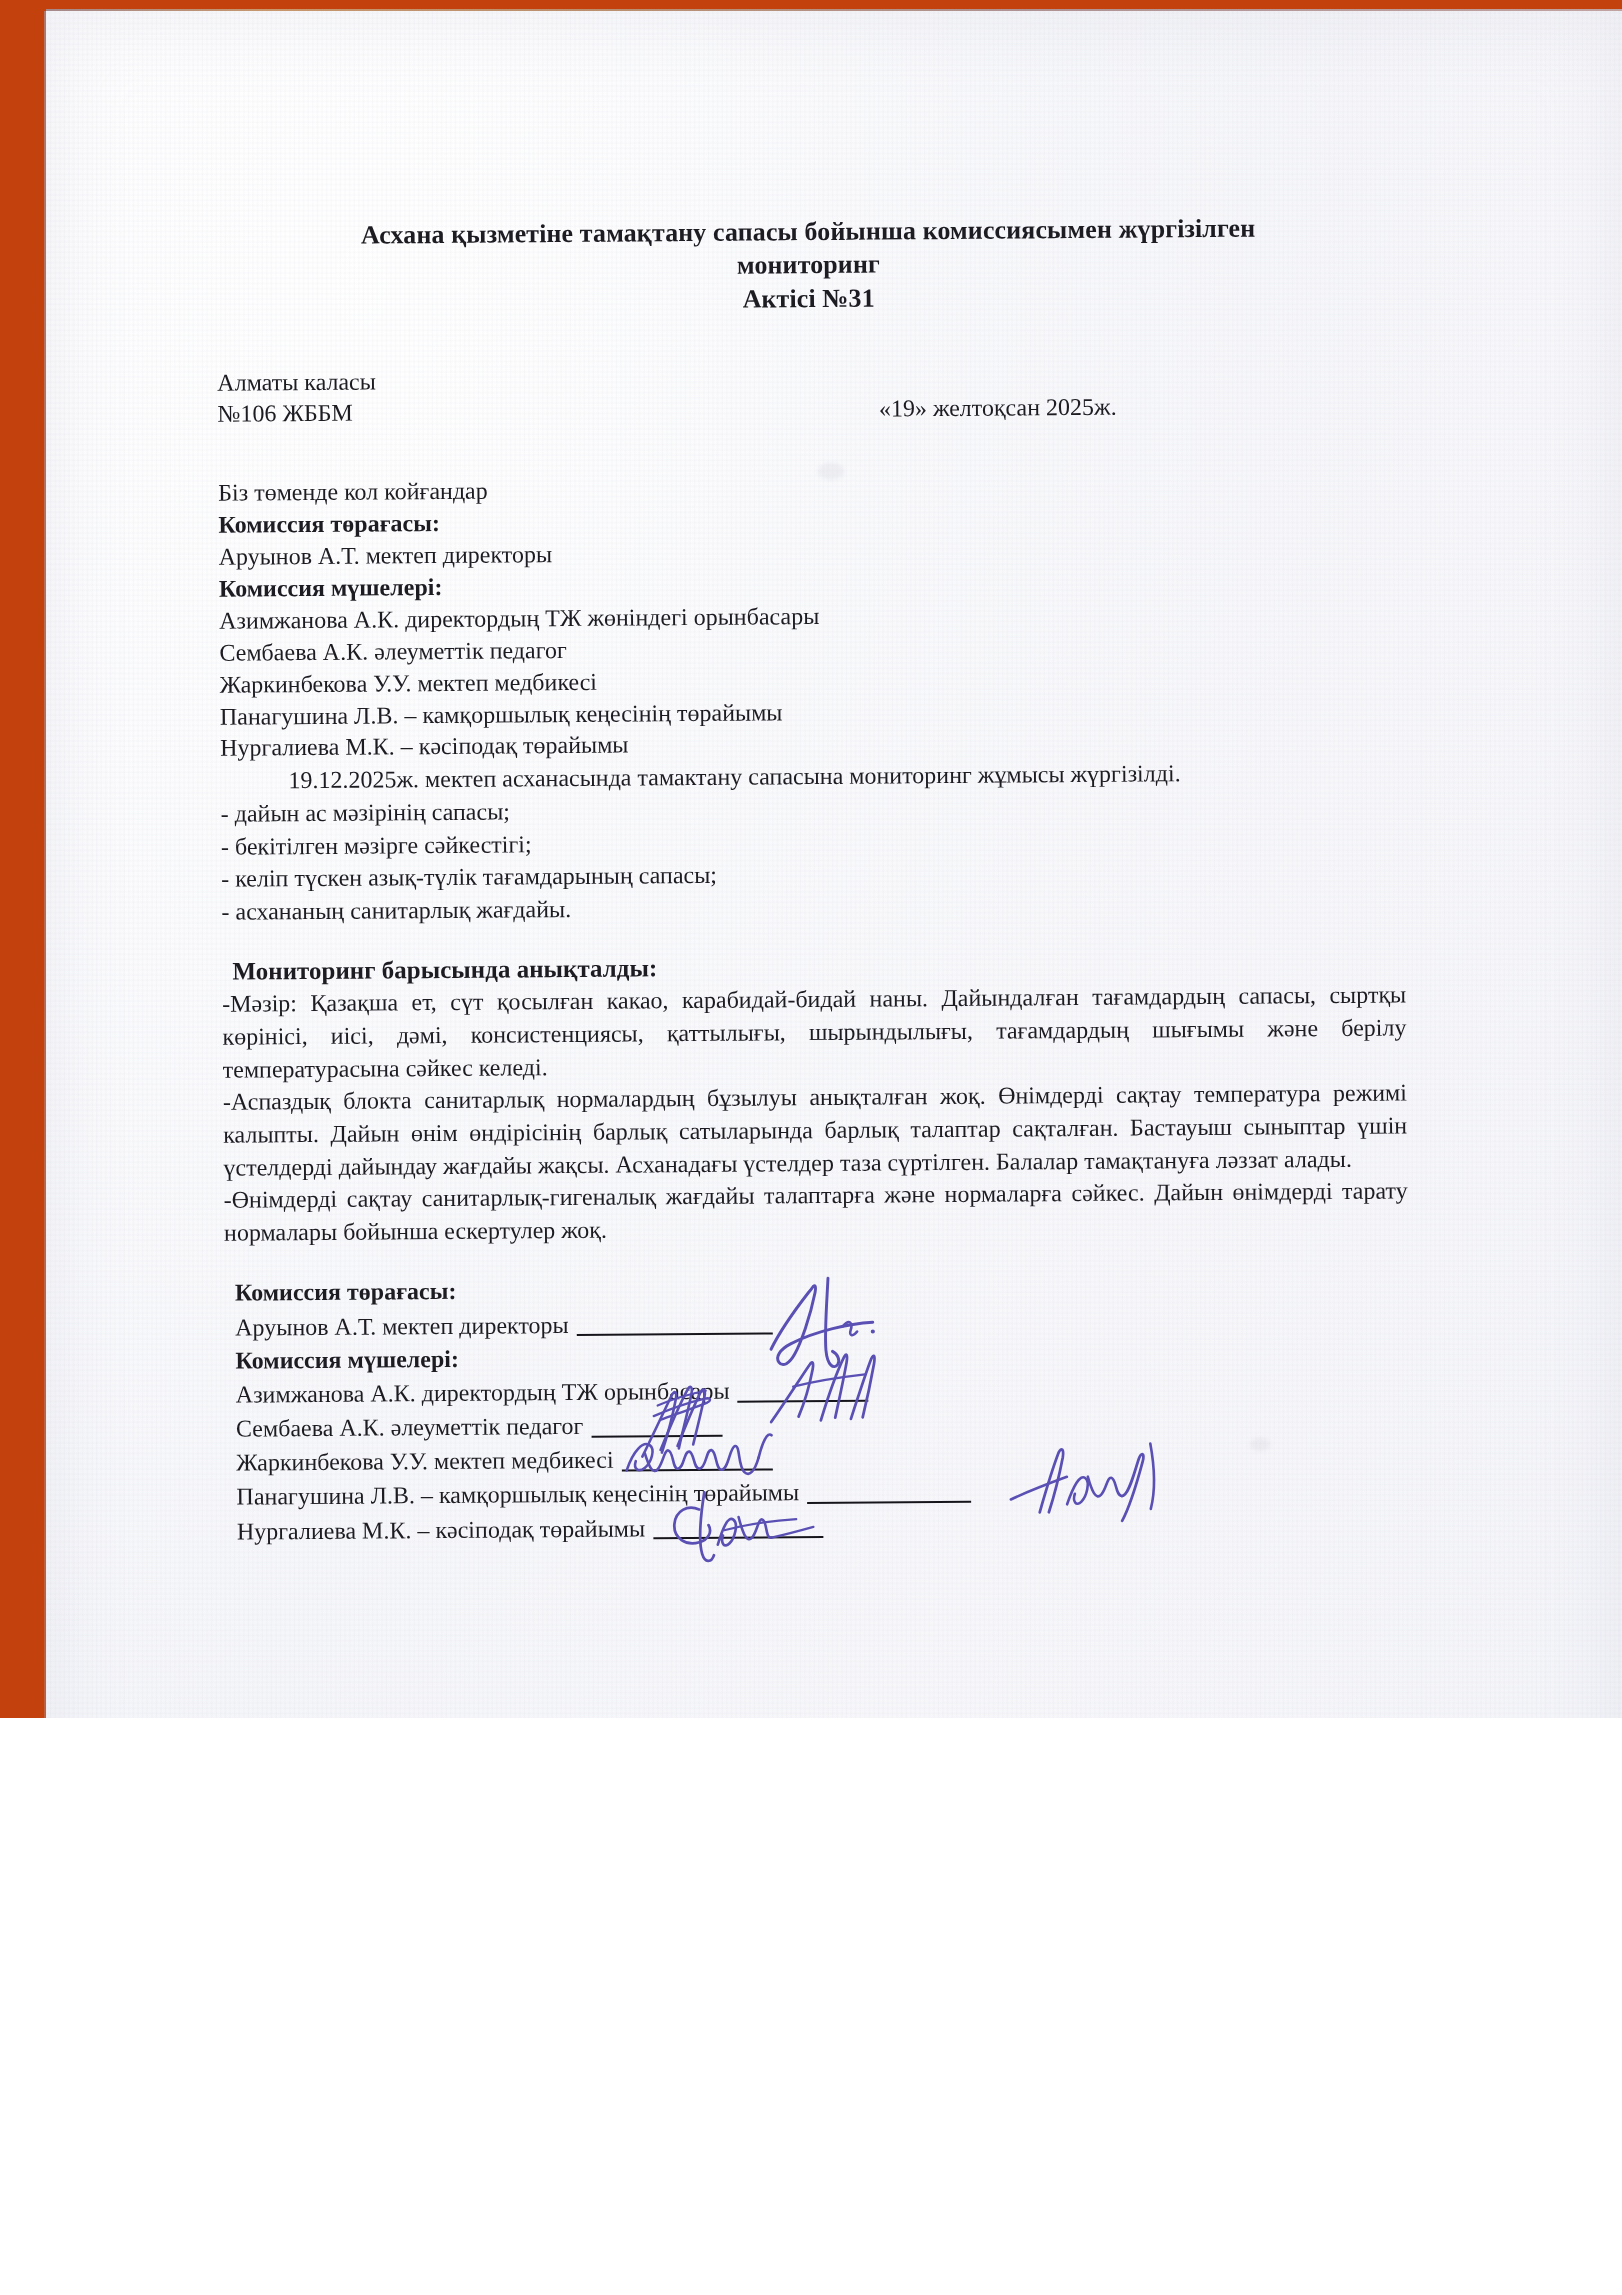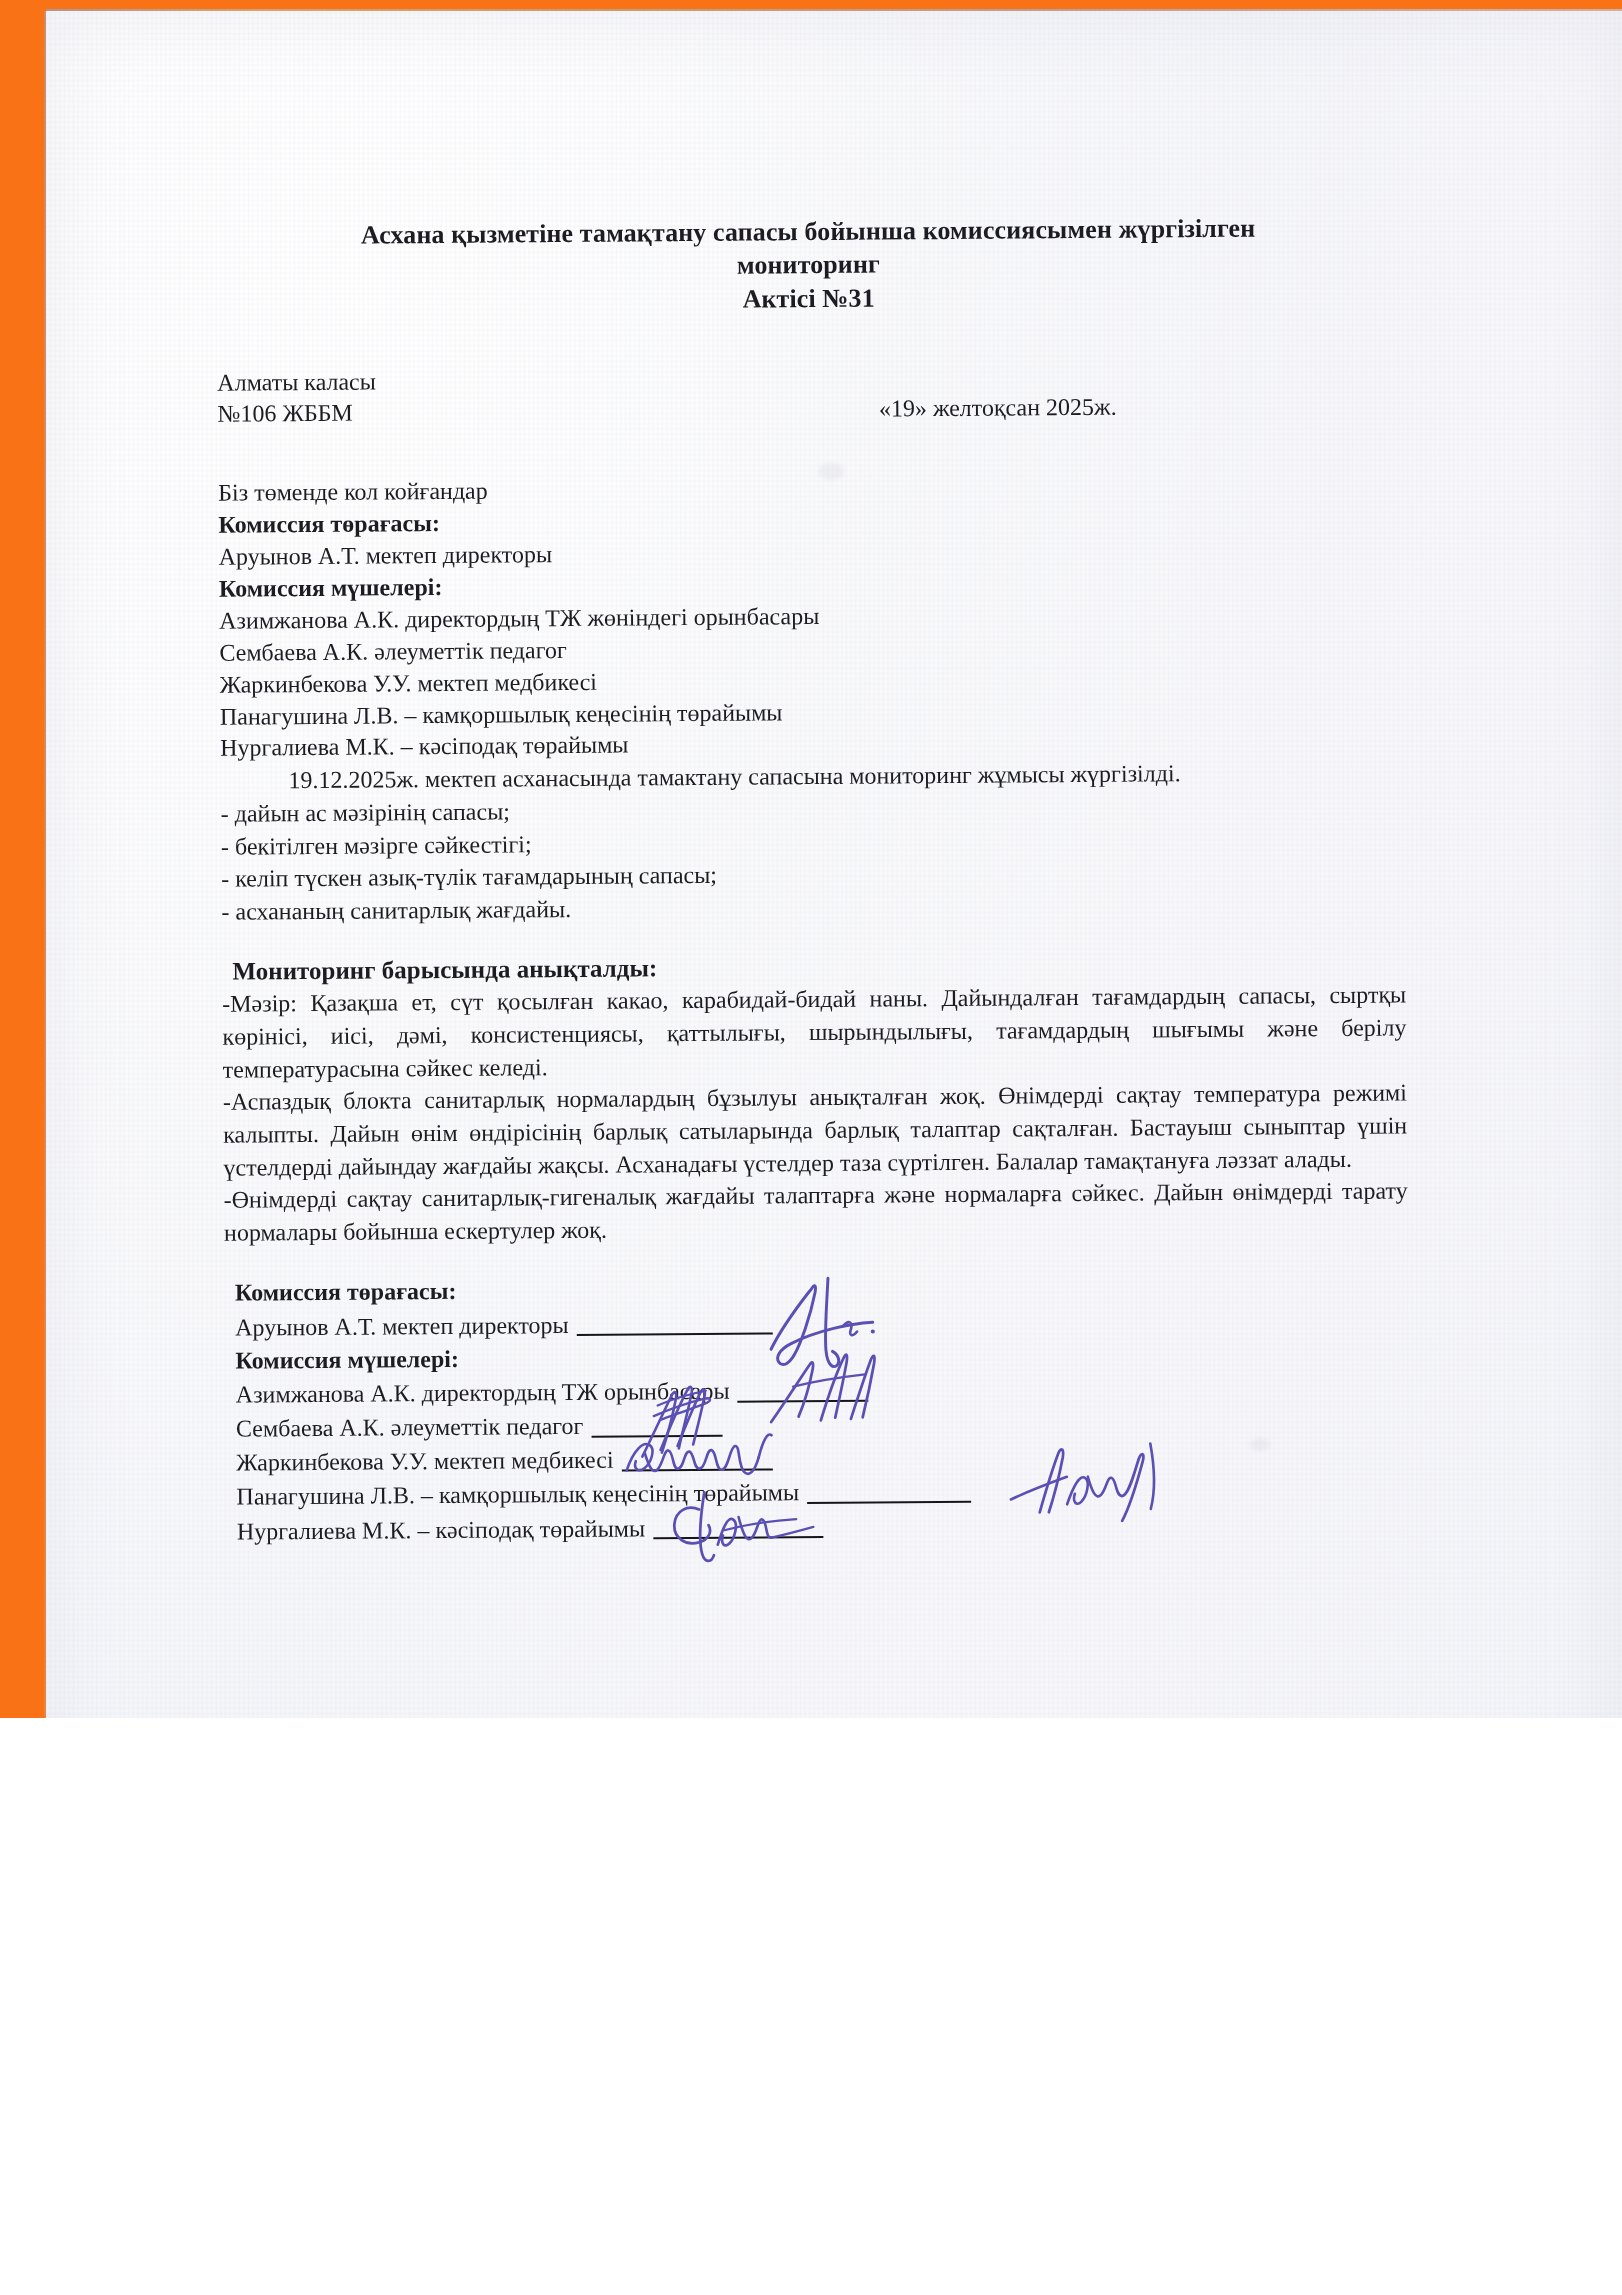--- a/index.html
+++ b/index.html
@@ -5,21 +5,21 @@
 <style>
   html, body {
     margin: 0;
     padding: 0;
     background: #ffffff;
   }
   #page {
     position: relative;
     width: 1623px;
     height: 1718px;
-    background: #f97316;
+    background: #c2410c;
     overflow: hidden;
     font-family: "Liberation Serif", "DejaVu Serif", serif;
   }
 
   
   #paper {
     position: absolute;
     left: 46px;
     top: 10.5px;
     width: 1577px;

